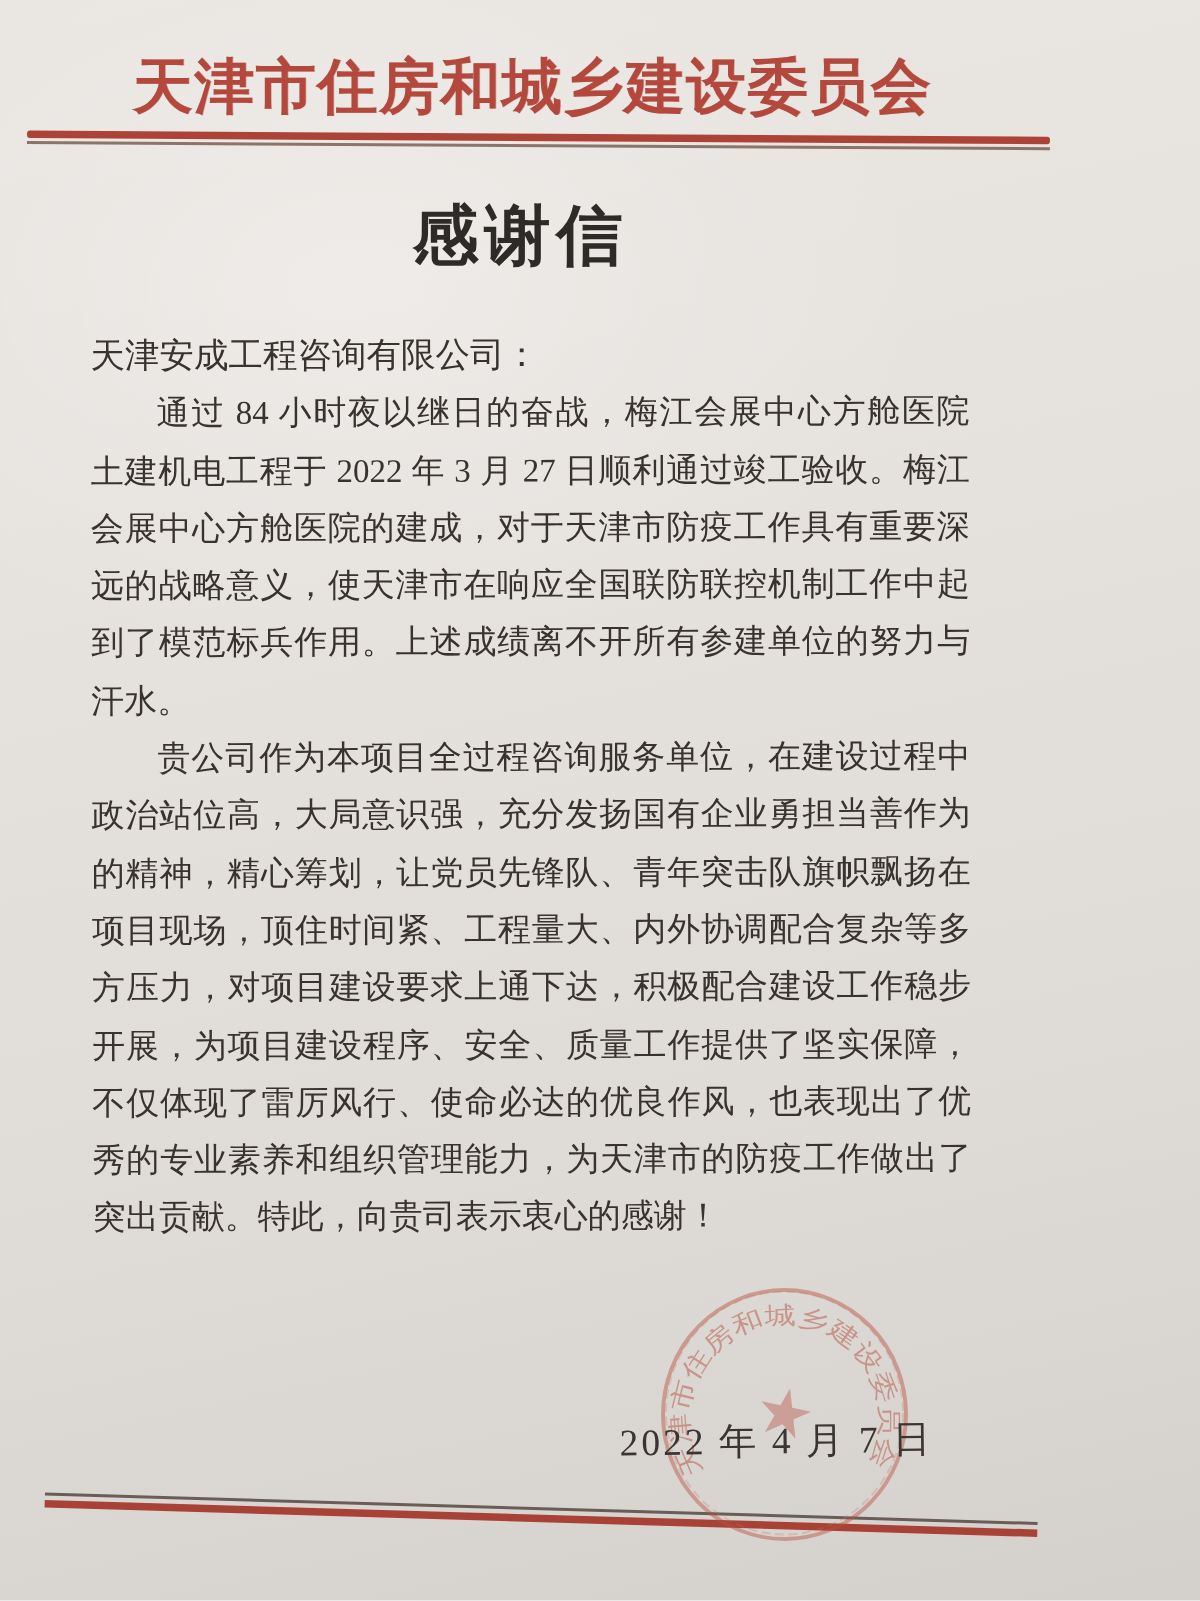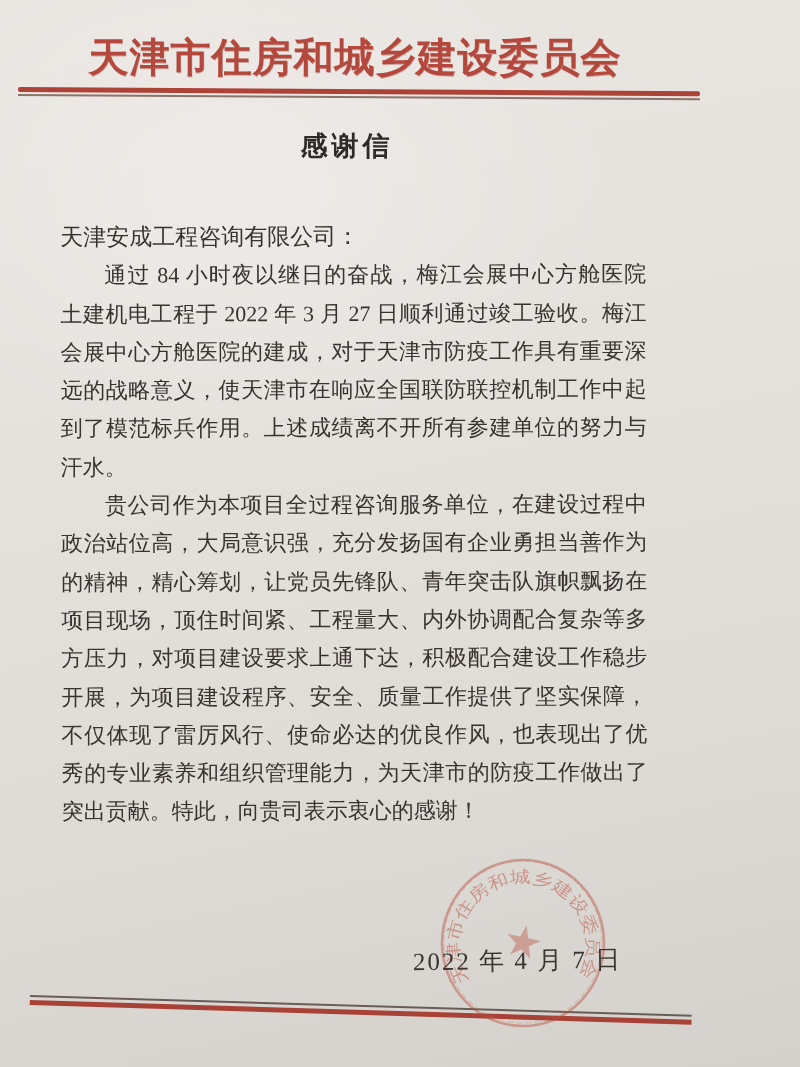--- a/index.html
+++ b/index.html
@@ -30,21 +30,21 @@
     transform: rotate(0.35deg); transform-origin: left center;
   }
   .rule-top .red  { height: 5px; background: #ad4336; border-radius: 2px; }
   .rule-top .gap  { height: 2px; }
   .rule-top .dark { height: 2px; background: #7a5f55; opacity: 0.85; }
 
   
   .letter-title {
     position: absolute; top: 128px; left: 0; width: 694px;
     text-align: center;
-    font-size: 27px; font-weight: bold;
+    font-size: 44px; font-weight: bold;
     letter-spacing: 4px;
     color: #2d2a27;
     font-family: Liberation Serif, serif;
   }
 
   
   .letter-body {
     position: absolute; left: 61px; top: 218px; width: 586px;
     font-size: 22px;
     color: #38332f;

